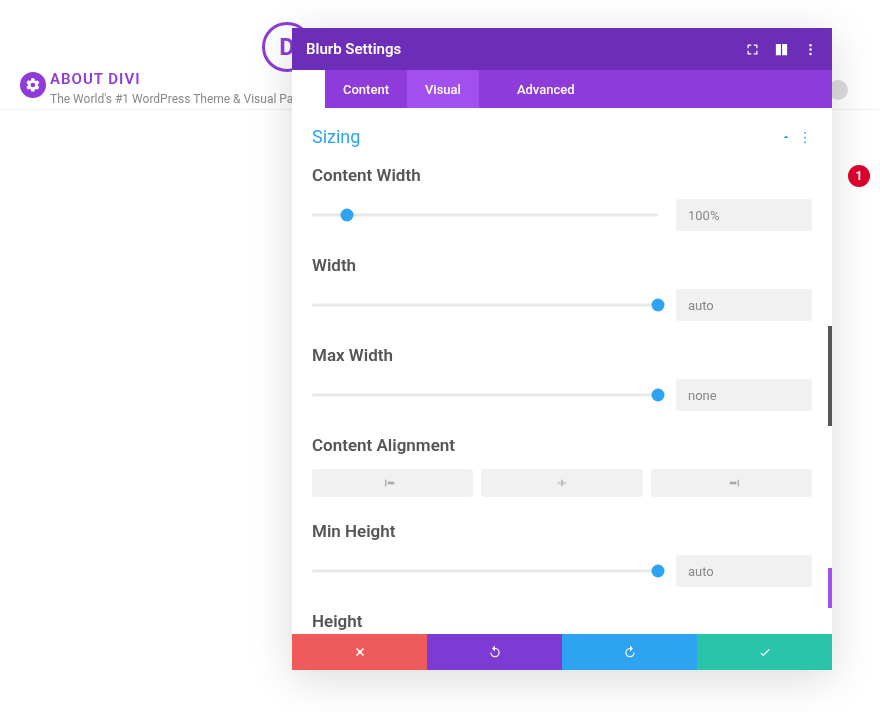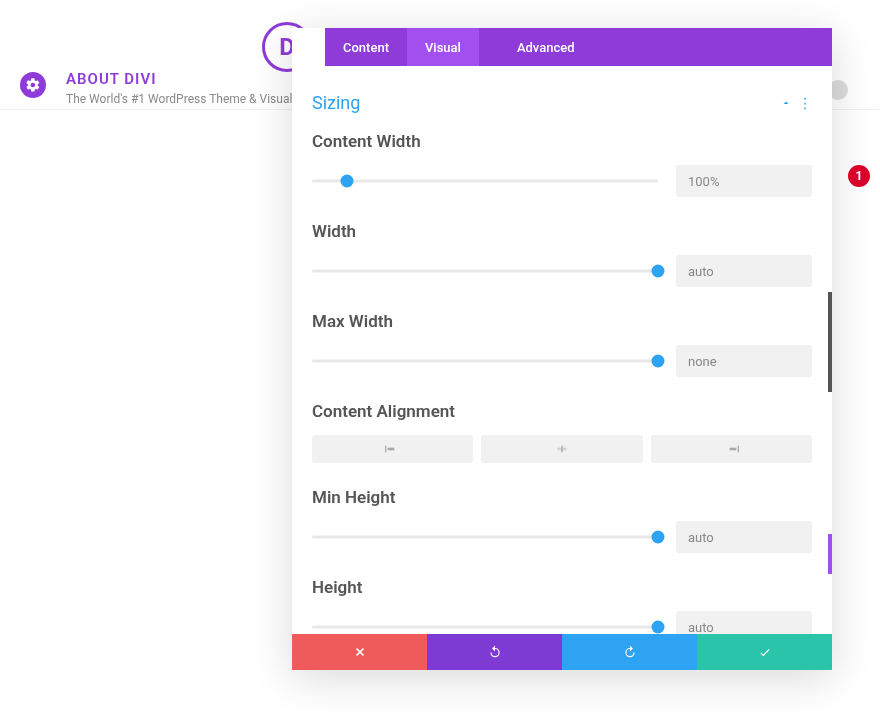--- a/index.html
+++ b/index.html
@@ -1,20 +1,20 @@
 <!DOCTYPE html>
 <html><head>
 <meta charset="utf-8">
 <style>
 * { box-sizing: border-box; margin: 0; padding: 0; }
 body { font-family: -apple-system, BlinkMacSystemFont, "Segoe UI", Roboto, Helvetica, Arial, sans-serif; background: #fff; width: 880px; height: 712px; position: relative; overflow: hidden; }
 
 
 .page-bg { position: absolute; top: 0; left: 0; right: 0; height: 110px; background: #fff; border-bottom: 1px solid #f0f0f0; }
-.about-block { position: absolute; top: 70px; left: 20px; display: flex; align-items: flex-start; gap: 20px; }
+.about-block { position: absolute; top: 70px; left: 20px; display: flex; align-items: flex-start; gap: 4px; }
 .gear-circle { width: 26px; height: 26px; border-radius: 50%; background: #8e3bd9; display: flex; align-items: center; justify-content: center; margin-top: 2px; }
 .gear-circle svg { width: 16px; height: 16px; fill: #fff; }
 .about-text h3 { color: #8e3bd9; font-size: 15px; font-weight: 600; letter-spacing: 1px; }
 .about-text p { color: #8a8a8a; font-size: 12px; margin-top: 4px; }
 
 
 .divi-badge { position: absolute; top: 22px; left: 262px; width: 50px; height: 50px; border-radius: 50%; background: #fff; border: 3px solid #8e3bd9; display: flex; align-items: center; justify-content: center; }
 .divi-badge .inner { color: #8e3bd9; font-size: 24px; font-weight: 700; }
 
 .globe-badge { position: absolute; top: 80px; left: 828px; width: 20px; height: 20px; border-radius: 50%; background: #dcdcdc; }
@@ -25,21 +25,21 @@
 .modal-header { background: #6c2eb9; height: 42px; display: flex; align-items: center; justify-content: space-between; padding: 0 14px; }
 .modal-header .title { color: #fff; font-size: 15px; font-weight: 600; }
 .modal-header .icons { display: flex; gap: 14px; align-items: center; }
 .modal-header .icons span { color: #fff; cursor: pointer; display: flex; }
 .modal-header .icons svg { width: 15px; height: 15px; fill: #fff; }
 
 .tabs { background: #8e3bd9; height: 38px; display: flex; margin-left: 33px; }
 .tab { padding: 0 18px; display: flex; align-items: center; color: #fff; font-size: 13px; font-weight: 500; cursor: pointer; }
 .tab.active { background: #a24ff0; }
 
-.modal-body { flex: 1; overflow-y: auto; padding: 18px 20px 0 20px; position: relative; margin-top: 8px; }
+.modal-body { flex: 1; overflow-y: auto; padding: 18px 20px 0 20px; position: relative; }
 
 .section-head { display: flex; align-items: center; justify-content: space-between; margin-bottom: 18px; }
 .section-head .sec-title { color: #2ea3f2; font-size: 18px; font-weight: 400; }
 .sec-controls { display: flex; align-items: center; gap: 6px; }
 .sec-controls svg { width: 12px; height: 12px; fill: #2ea3f2; }
 .sec-controls .dots { color: #2ea3f2; font-size: 14px; }
 
 .field { margin-bottom: 24px; }
 .field-label { color: #555; font-size: 17px; font-weight: 600; margin-bottom: 14px; }
 .field-row { display: flex; align-items: center; gap: 18px; position: relative; }
@@ -83,20 +83,42 @@
 </div>
 
 <div class="divi-badge">
     <span class="inner">D</span>
   </div>
 <div class="globe-badge"></div>
 
 <div class="badge-num">1</div>
 
 <div class="modal">
+  <div class="modal-header">
+    <div class="title">Blurb Settings</div>
+    <div class="icons">
+      <span>
+          <svg viewBox="0 0 24 24">
+            <path d="M4 4h6v2H6v4H4V4zm10 0h6v6h-2V6h-4V4zM4 14h2v4h4v2H4v-6zm14 0h2v6h-6v-2h4v-4z"></path>
+          </svg>
+        </span>
+      <span>
+          <svg viewBox="0 0 24 24">
+            <path d="M3 3h8v18H3V3zm10 0h8v18h-8V3z"></path>
+          </svg>
+        </span>
+      <span>
+          <svg viewBox="0 0 24 24">
+            <circle cx="12" cy="5" r="2"></circle>
+            <circle cx="12" cy="12" r="2"></circle>
+            <circle cx="12" cy="19" r="2"></circle>
+          </svg>
+        </span>
+    </div>
+  </div>
 
   <div class="tabs">
     <div class="tab">Content</div>
     <div class="tab active">Visual</div>
     <div class="tab" style="margin-left:20px">Advanced</div>
   </div>
 
   <div class="modal-body">
     <div class="side-indicator"></div>
     <div class="side-indicator2"></div>

